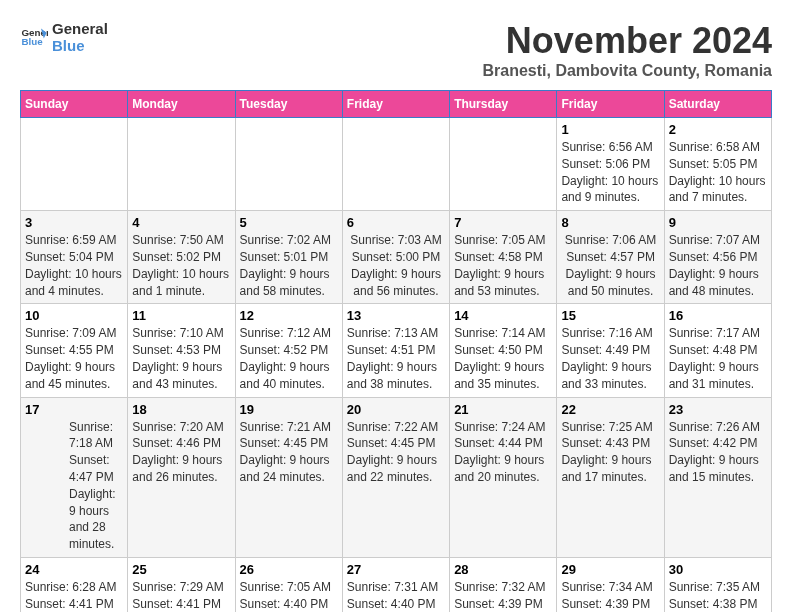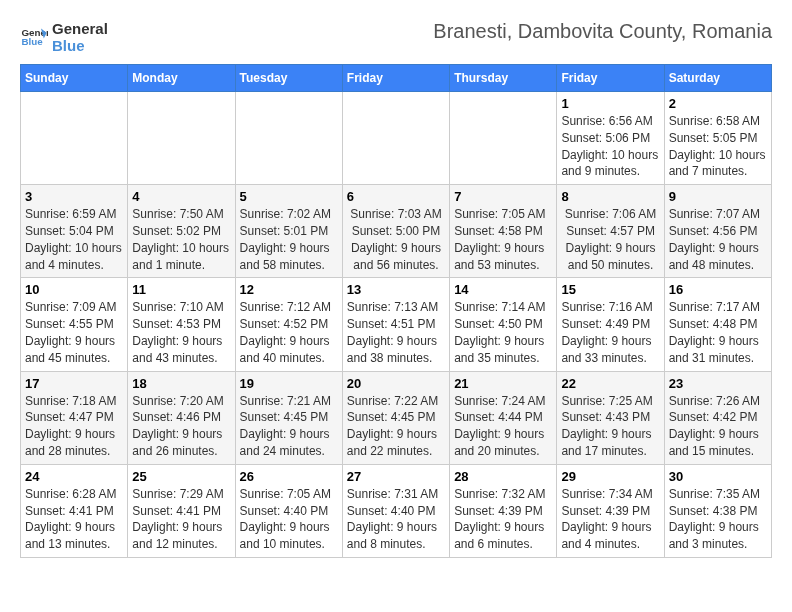--- a/index.html
+++ b/index.html
@@ -27,30 +27,31 @@
     }
     .title-block {
       text-align: right;
     }
     .month-title {
       font-size: 36px;
       font-weight: bold;
       color: #333;
     }
     .location-title {
-      font-size: 20px;
+      font-size: 16px;
       color: #555;
+      font-weight: bold;
     }
     table {
       width: 100%;
       border-collapse: collapse;
       font-size: 11px;
     }
     thead th {
-      background-color: #3b82f6;
+      background-color: #ec4899;
       color: #fff;
       padding: 6px 4px;
       text-align: left;
       font-weight: bold;
       font-size: 12px;
       border: 1px solid #3a7bc8;
     }
     tbody td {
       border: 1px solid #ccc;
       vertical-align: top;
@@ -86,20 +87,21 @@
       <text x="2" y="18" font-size="14" font-weight="bold" fill="#333">General</text>
       <text x="2" y="32" font-size="14" font-weight="bold" fill="#4a90d9">Blue</text>
       <polygon points="30,8 38,14 34,22" fill="#4a90d9"></polygon>
     </svg>
     <div>
       <div style="font-size:15px;font-weight:bold;color:#333;">General</div>
       <div style="font-size:15px;font-weight:bold;color:#4a90d9;">Blue</div>
     </div>
   </div>
   <div class="title-block">
+    <div class="month-title">November 2024</div>
     <div class="location-title">Branesti, Dambovita County, Romania</div>
   </div>
 </div>
 
 <table>
   <thead>
     <tr>
     <th>Sunday</th>
         <th>Monday</th>
         <th>Tuesday</th>
@@ -213,21 +215,21 @@
         <td>
           <span class="day-number">16</span>
           <div class="day-info" style="white-space: pre-line;">Sunrise: 7:17 AM
 Sunset: 4:48 PM
 Daylight: 9 hours and 31 minutes.</div>
         </td>
       </tr>
       <tr>
         <td>
           <span class="day-number">17</span>
-          <div class="day-info" style="white-space: pre-line;">Sunrise: 7:18 AM
+          <div class="day-info" style="white-space: pre-line; margin-left: 44px;">Sunrise: 7:18 AM
 Sunset: 4:47 PM
 Daylight: 9 hours and 28 minutes.</div>
         </td>
         <td>
           <span class="day-number">18</span>
           <div class="day-info" style="white-space: pre-line;">Sunrise: 7:20 AM
 Sunset: 4:46 PM
 Daylight: 9 hours and 26 minutes.</div>
         </td>
         <td>

